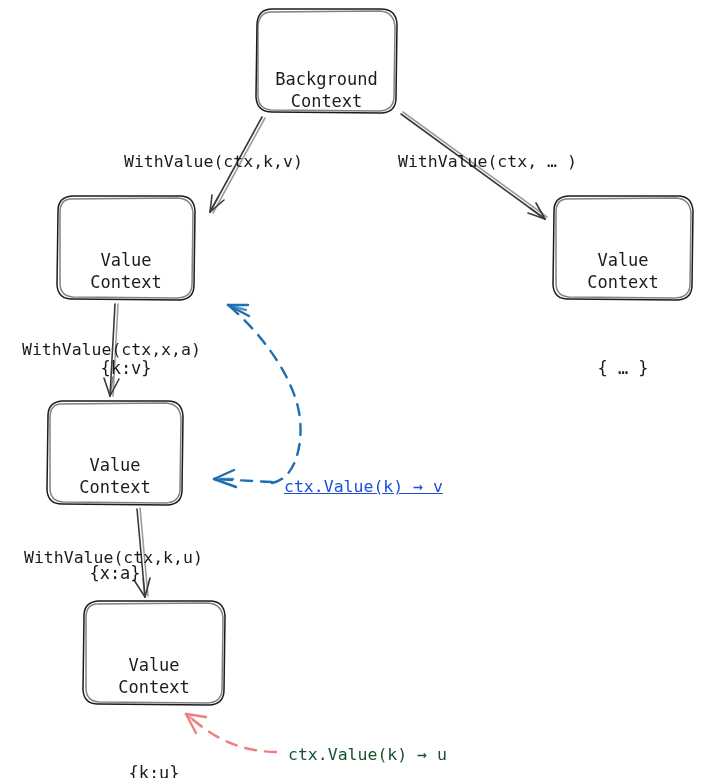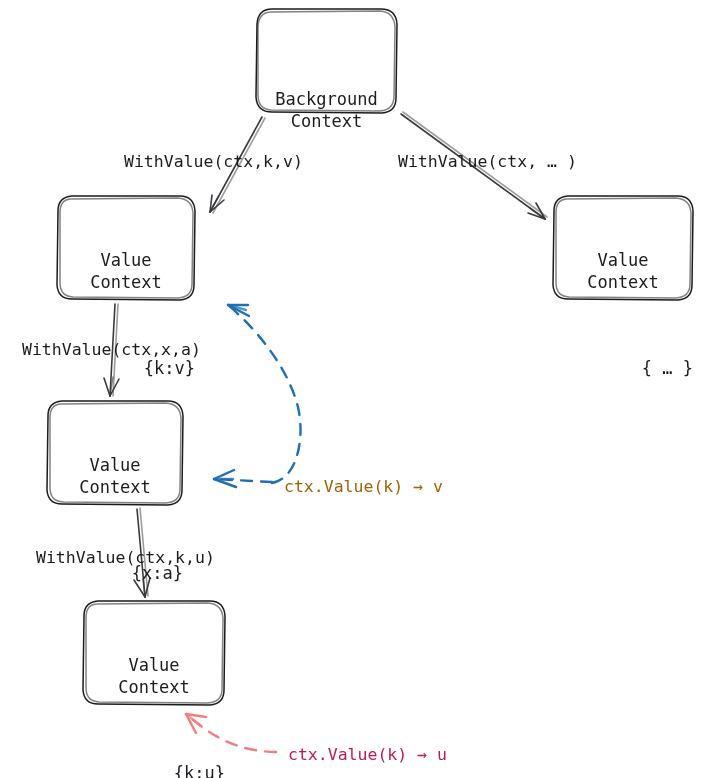--- a/index.html
+++ b/index.html
@@ -30,39 +30,38 @@
     line-height: 22px;
     white-space: pre;
     pointer-events: none;
   }
   .node-title {
     display: block;
   }
   .node-payload {
     display: block;
     margin-top: 20px;
-    text-align: right;
   }
   .edge-label {
     position: absolute;
     color: #1b1b1f;
     font-family: "DejaVu Sans Mono", monospace;
     font-size: 16.5px;
     white-space: pre;
     pointer-events: none;
   }
   .anno-label {
     position: absolute;
     font-family: "DejaVu Sans Mono", monospace;
     font-size: 16.5px;
     white-space: pre;
     pointer-events: none;
   }
-  .anno-blue { color: #a16207; }
-  .anno-red  { color: #be185d; }
+  .anno-blue { color: #1d4ed8; text-decoration: underline; }
+  .anno-red  { color: #14532d; }
 </style>
 </head>
 <body>
 
 <svg id="canvas" viewBox="0 0 704 778">
 
   <g fill="none" stroke="#1b1b1f" stroke-width="1.5" stroke-linecap="round">
     <path d="M272 9 Q258 9 257 24 L256 97 Q257 112 272 112 L382 113 Q396 112 396 98 L397 24 Q396 9 381 9 Z"></path>
     <path d="M270 12 Q259 13 258 26 L258 95 Q258 109 271 110 L380 111 Q394 110 394 96 L395 27 Q394 12 380 11 Z" opacity="0.55"></path>
   </g>
@@ -131,21 +130,21 @@
   </g>
 
   <g fill="none" stroke="#ef7f7f" stroke-width="2.4" stroke-linecap="round">
     <path d="M276 752 C 240 751 216 740 186 714" stroke-dasharray="11 9"></path>
     <path d="M186 714 L206 717"></path>
     <path d="M186 714 L196 733"></path>
     <path d="M186 714 L201 726" opacity="0.75"></path>
   </g>
 </svg>
 
-<div class="node-label" style="left:256px; top:44px; width:141px;">
+<div class="node-label" style="left:256px; top:24px; width:141px;">
   <span class="node-title">Background
 Context</span>
 </div>
 
 <div class="node-label" style="left:57px; top:205px; width:138px;">
   <span class="node-title">Value
 Context</span>
   <span class="node-payload">{k:v}</span>
 </div>
 
@@ -163,16 +162,16 @@
 
 <div class="node-label" style="left:83px; top:610px; width:142px;">
   <span class="node-title">Value
 Context</span>
   <span class="node-payload">{k:u}</span>
 </div>
 
 <div class="edge-label" style="left:124px; top:152px;">WithValue(ctx,k,v)</div>
 <div class="edge-label" style="left:369px; top:152px;margin-left:29px;">WithValue(ctx, … )</div>
 <div class="edge-label" style="left:22px; top:340px;">WithValue(ctx,x,a)</div>
-<div class="edge-label" style="left:24px; top:548px;margin-left:12px;">WithValue(ctx,k,u)</div>
+<div class="edge-label" style="left:24px; top:548px;">WithValue(ctx,k,u)</div>
 
 <div class="anno-label anno-blue" style="left:284px; top:477px;">ctx.Value(k) → v</div>
 <div class="anno-label anno-red" style="left:288px; top:745px;">ctx.Value(k) → u</div>
 
 </body></html>

